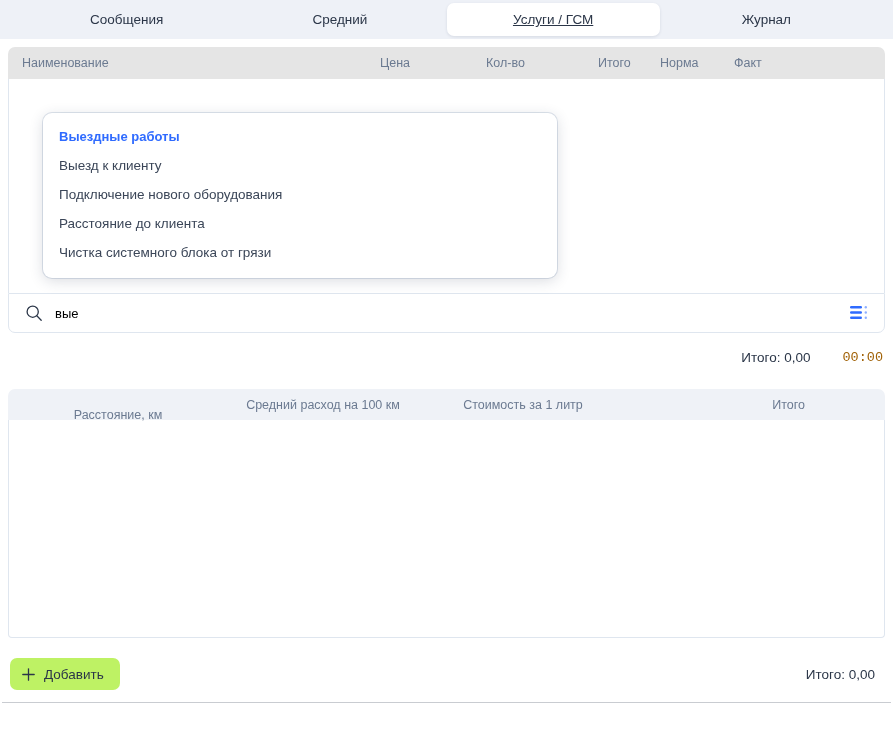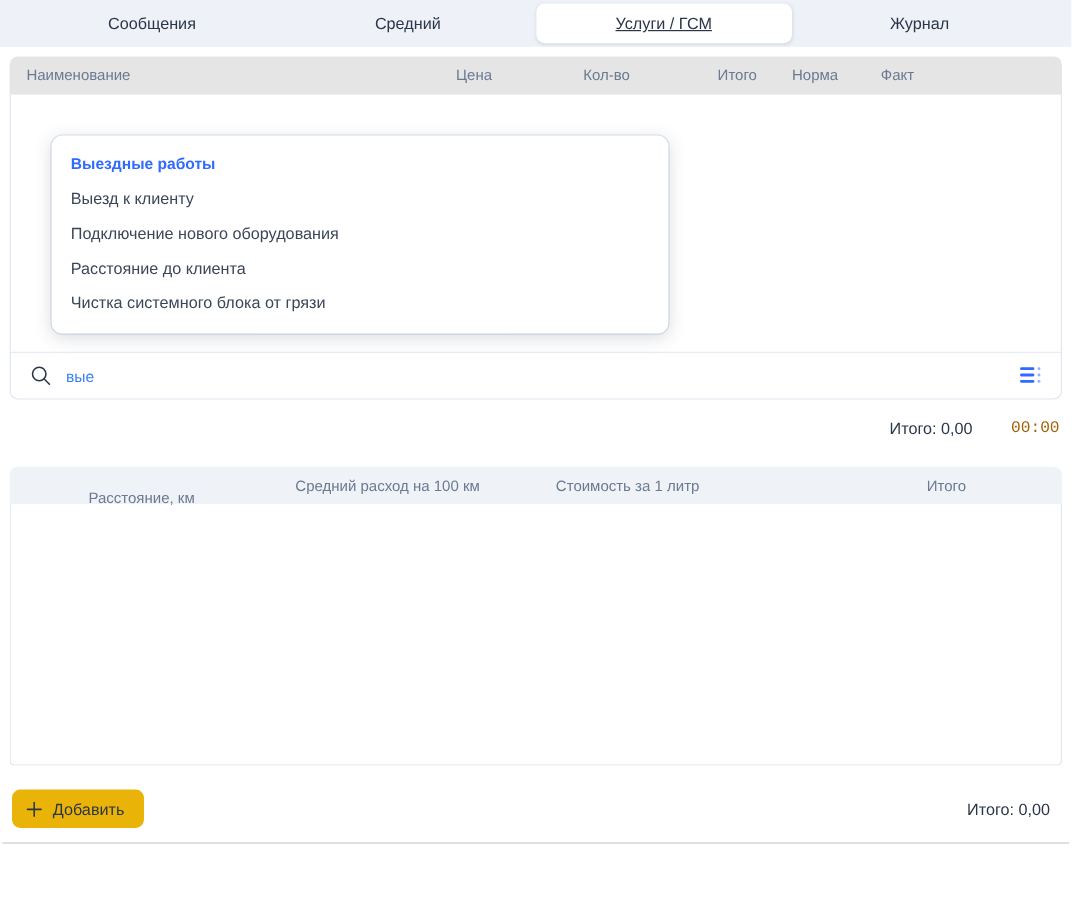--- a/index.html
+++ b/index.html
@@ -104,21 +104,21 @@
     align-items: center;
     padding: 0 16px;
   }
   .search-ico { width: 18px; height: 18px; flex: 0 0 18px; margin-right: 12px; }
   .search-input {
     flex: 1 1 auto;
     border: none;
     outline: none;
     font-family: inherit;
     font-size: 13px;
-    color: #3b82f6;
+    color: #000000;
     background: transparent;
   }
   .list-ico { width: 18px; height: 16px; flex: 0 0 18px; cursor: pointer; }
 
   
   .totals-1 {
     height: 48px;
     display: flex;
     align-items: center;
     justify-content: flex-end;
@@ -159,21 +159,21 @@
     align-items: center;
     padding: 0 10px;
     margin-top: 8px;
   }
   .add-btn {
     display: inline-flex;
     align-items: center;
     gap: 9px;
     height: 32px;
     padding: 0 16px 0 12px;
-    background: #eab308;
+    background: #bef264;
     border: none;
     border-radius: 7px;
     font-family: inherit;
     font-size: 13.5px;
     color: #2b3648;
     cursor: pointer;
   }
   .plus { width: 13px; height: 13px; }
   .spacer { flex: 1 1 auto; }
   .bottom-total { font-size: 13.5px; color: #2b3648; padding-right: 8px; }

